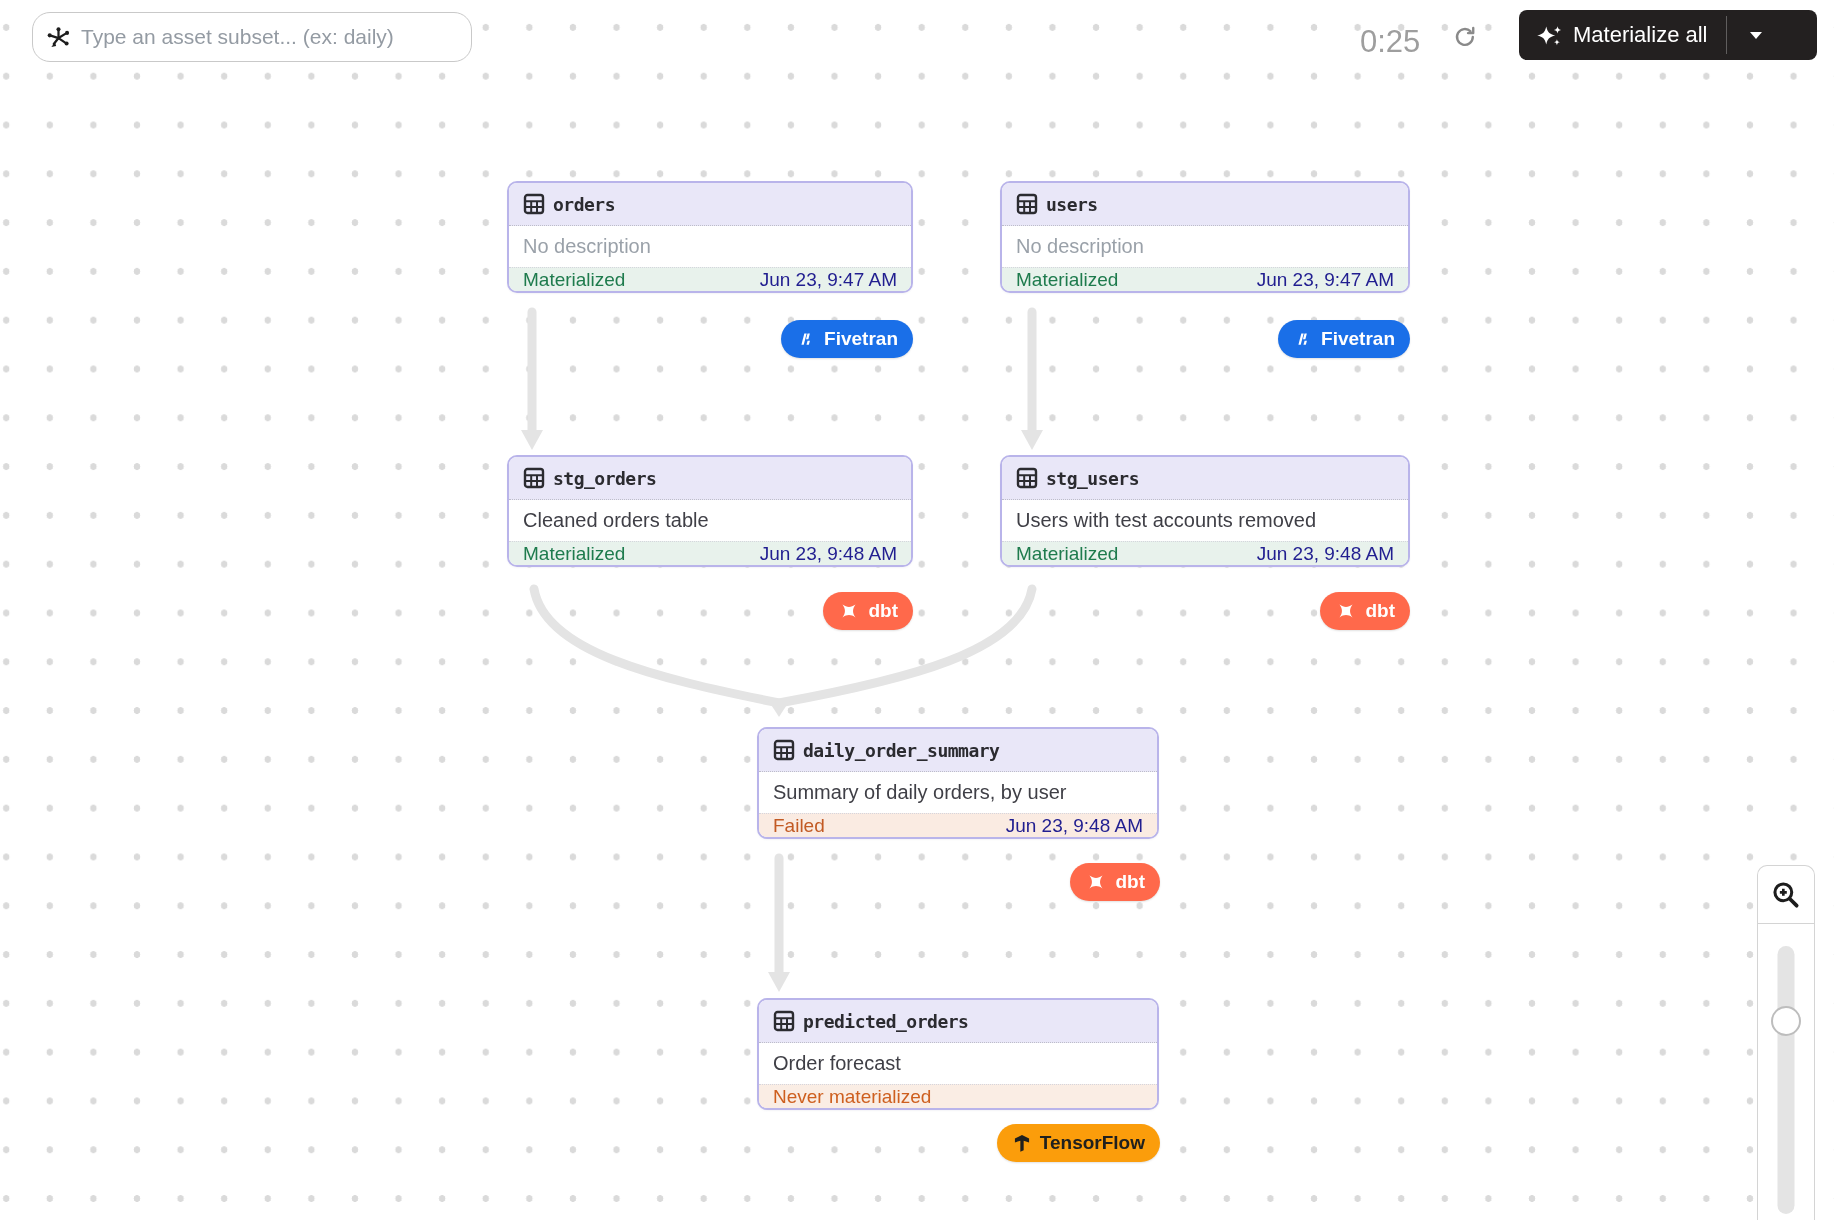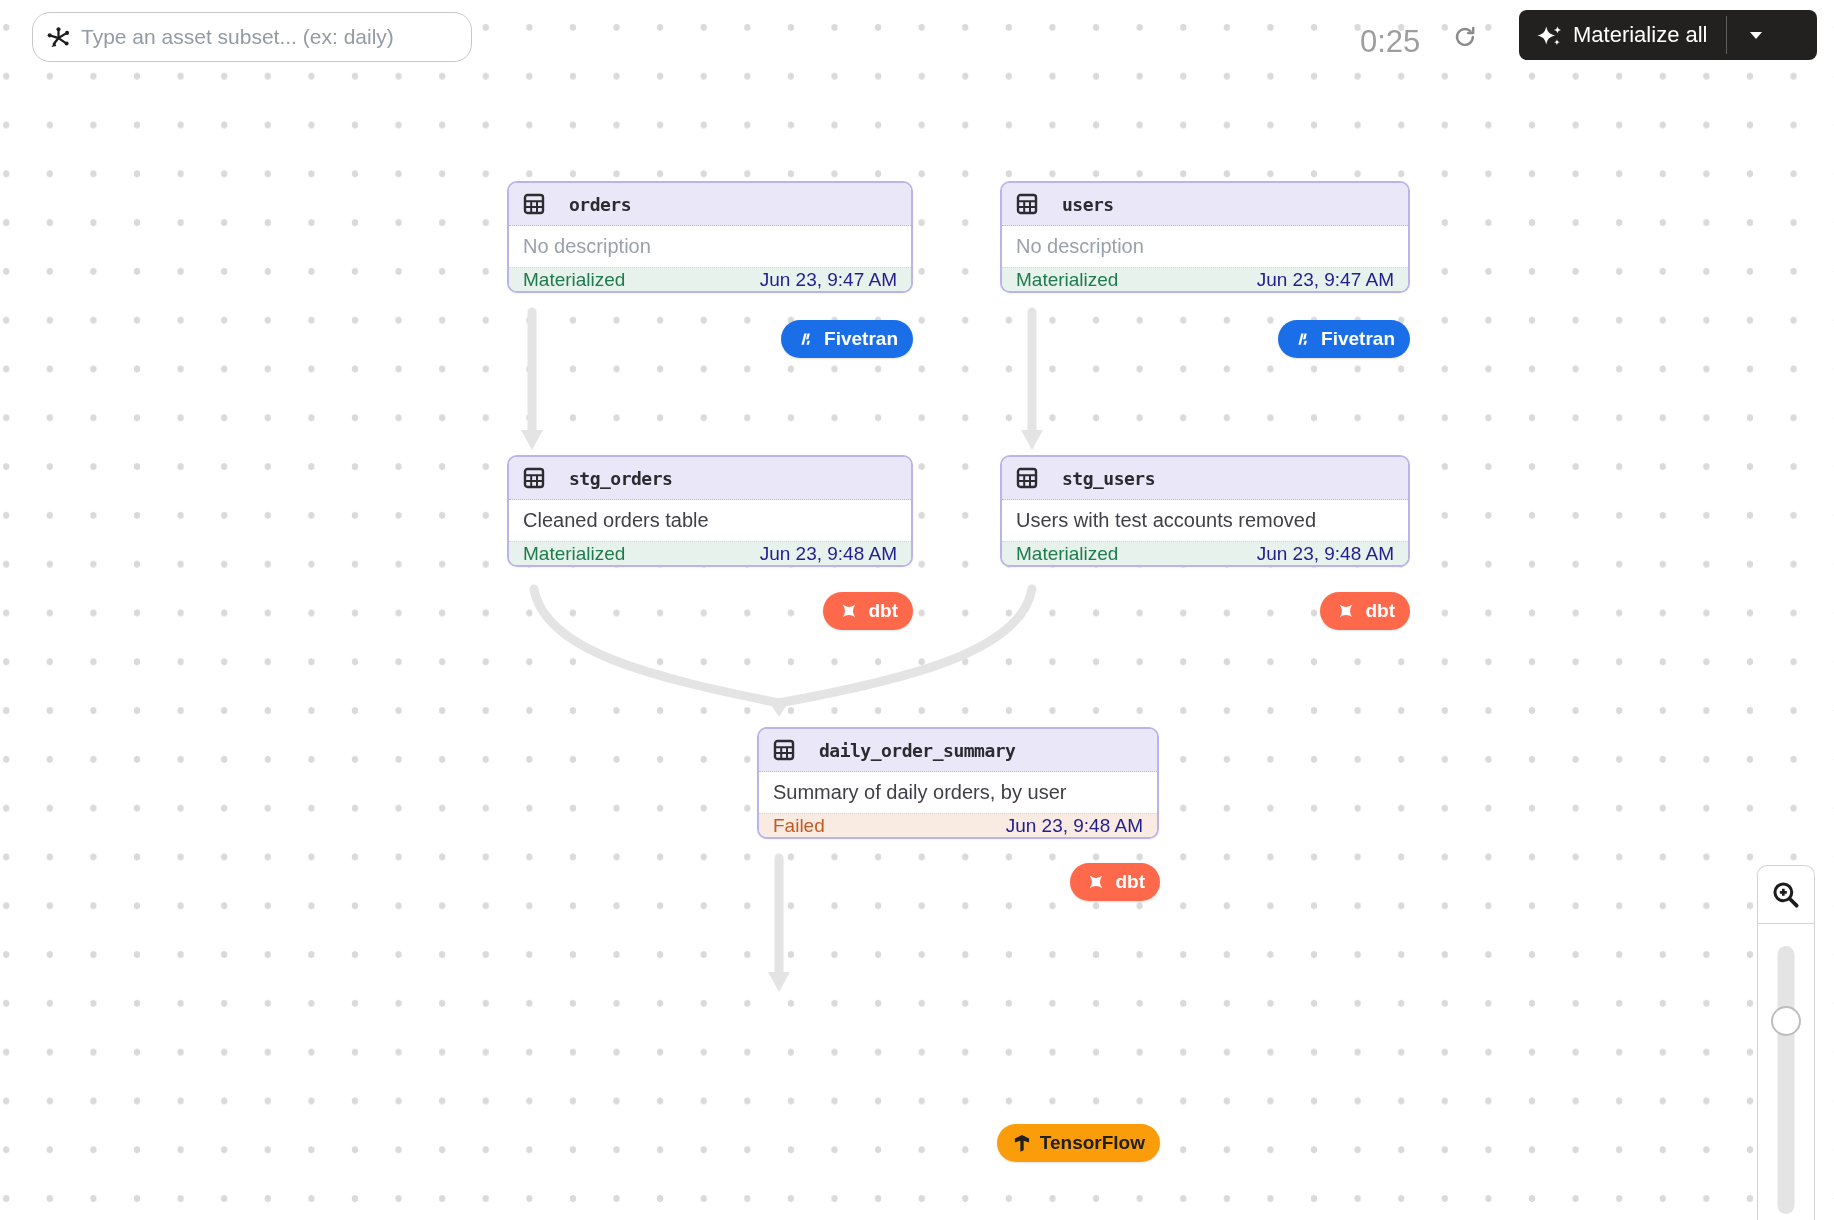--- a/index.html
+++ b/index.html
@@ -9,21 +9,21 @@
     position:relative; width:1834px; height:1220px; overflow:hidden; background:#fff;
     background-image:radial-gradient(circle, #dadada 3.1px, rgba(218,218,218,0) 3.6px);
     background-size:43.6px 48.8px; background-position:28px 3px;
   }
   svg.edges { position:absolute; left:0; top:0; z-index:1; }
 
   
   .node { position:absolute; z-index:2; background:#fff; border:2px solid #b9b4ea;
           border-radius:10px; overflow:hidden; box-shadow:0 1px 2px rgba(60,60,120,.06); }
   .node-header { height:43px; background:#e9e7f8; display:flex; align-items:center;
-                 gap:24px; padding:0 14px; border-bottom:1px dotted #bdbdc9; }
+                 gap:8px; padding:0 14px; border-bottom:1px dotted #bdbdc9; }
   .node-title { font-family:"DejaVu Sans Mono", monospace; font-size:18px; font-weight:700;
                 color:#2b2b30; letter-spacing:-0.5px; }
   .node-desc { height:41px; display:flex; align-items:center; padding:0 14px;
                font-size:20px; color:#3f3f46; background:#fff; }
   .node-desc.muted { color:#9aa1a9; }
   .node-footer { height:24px; display:flex; align-items:center; justify-content:space-between;
                  padding:0 14px; font-size:19px; border-top:1px dotted #d5d5dd; }
   .node-footer .ts { color:#211e90; }
   .footer-success { background:#e8f2ec; } .footer-success .status { color:#1e7b4d; }
   .footer-failed  { background:#faebe2; } .footer-failed  .status { color:#c25a24; }
@@ -172,20 +172,34 @@
       </svg>
       <span class="node-title">daily_order_summary</span>
     </div>
     <div class="node-desc">Summary of daily orders, by user</div>
     <div class="node-footer footer-failed">
       <span class="status">Failed</span>
       <span class="ts">Jun 23, 9:48 AM</span>
     </div>
   </div>
 
+  <div class="node n-pred">
+    <div class="node-header">
+      <svg width="22" height="22" viewBox="0 0 22 22">
+        <rect x="2" y="2" width="18" height="18" rx="2.5" fill="none" stroke="#2b2b30" stroke-width="2.4"></rect>
+        <path d="M2 8.2 H20 M8.2 8.2 V20 M14 8.2 V20 M2 14 H20" stroke="#2b2b30" stroke-width="2" fill="none"></path>
+      </svg>
+      <span class="node-title">predicted_orders</span>
+    </div>
+    <div class="node-desc">Order forecast</div>
+    <div class="node-footer footer-never">
+      <span class="status">Never materialized</span>
+      <span class="ts"></span>
+    </div>
+  </div>
 
   <div class="badge badge-fivetran b-fv-orders">
     <svg width="20" height="20" viewBox="0 0 24 24" fill="#fff">
       <path d="M6.5 19 L10 5.5 L12.8 5.5 L9.3 19 Z"></path>
         <path d="M12 12.4 L13.8 5.5 L16.6 5.5 L14.8 12.4 Z"></path>
         <path d="M12.6 19 L13.9 14 L16.7 14 L15.4 19 Z"></path>
     </svg>
     <span>Fivetran</span>
   </div>
   <div class="badge badge-fivetran b-fv-users">

